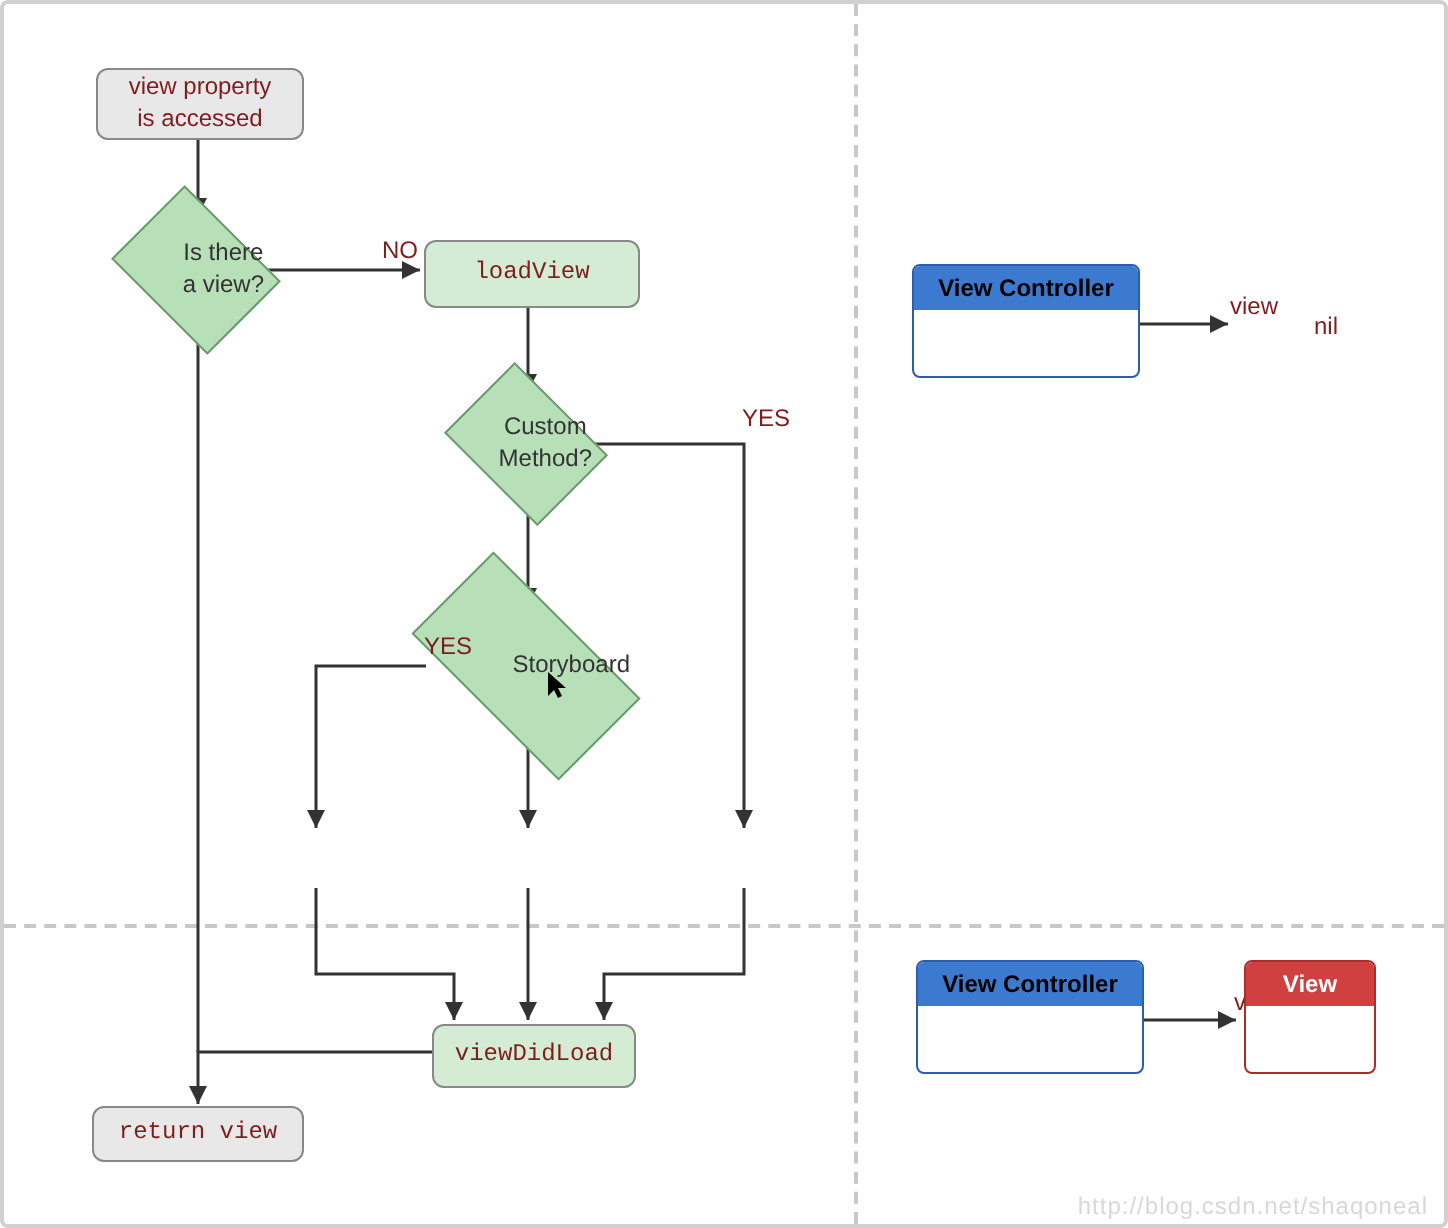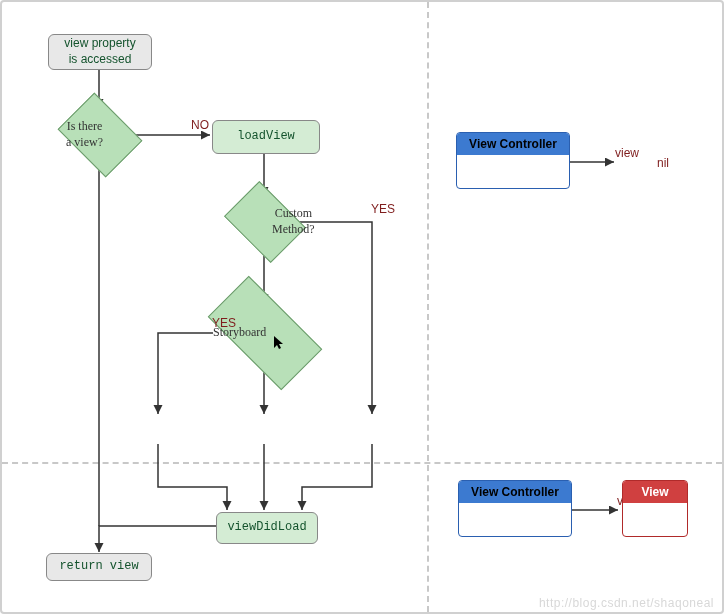--- a/index.html
+++ b/index.html
@@ -36,31 +36,30 @@
     position: absolute;
     background: #e8e8e8;
     border: 1px solid #888;
     border-radius: 6px;
     display: flex;
     align-items: center;
     justify-content: center;
     text-align: center;
     font-size: 12px;
     line-height: 1.3;
-    color: #14532d;
+    color: #7f1d1d;
   }
   .box.green {
     background: #d4ecd4;
   }
   .diamond {
     position: absolute;
     display: flex;
     align-items: center;
-    justify-content: flex-start;
-    font-family: Liberation Serif, serif;
+    justify-content: flex-end;
   }
   .diamond .shape {
     width: 100%;
     height: 100%;
     background: #b8e0b8;
     border: 1px solid #6a9a6a;
     transform: rotate(45deg);
     position: absolute;
   }
   .diamond .dtxt {

